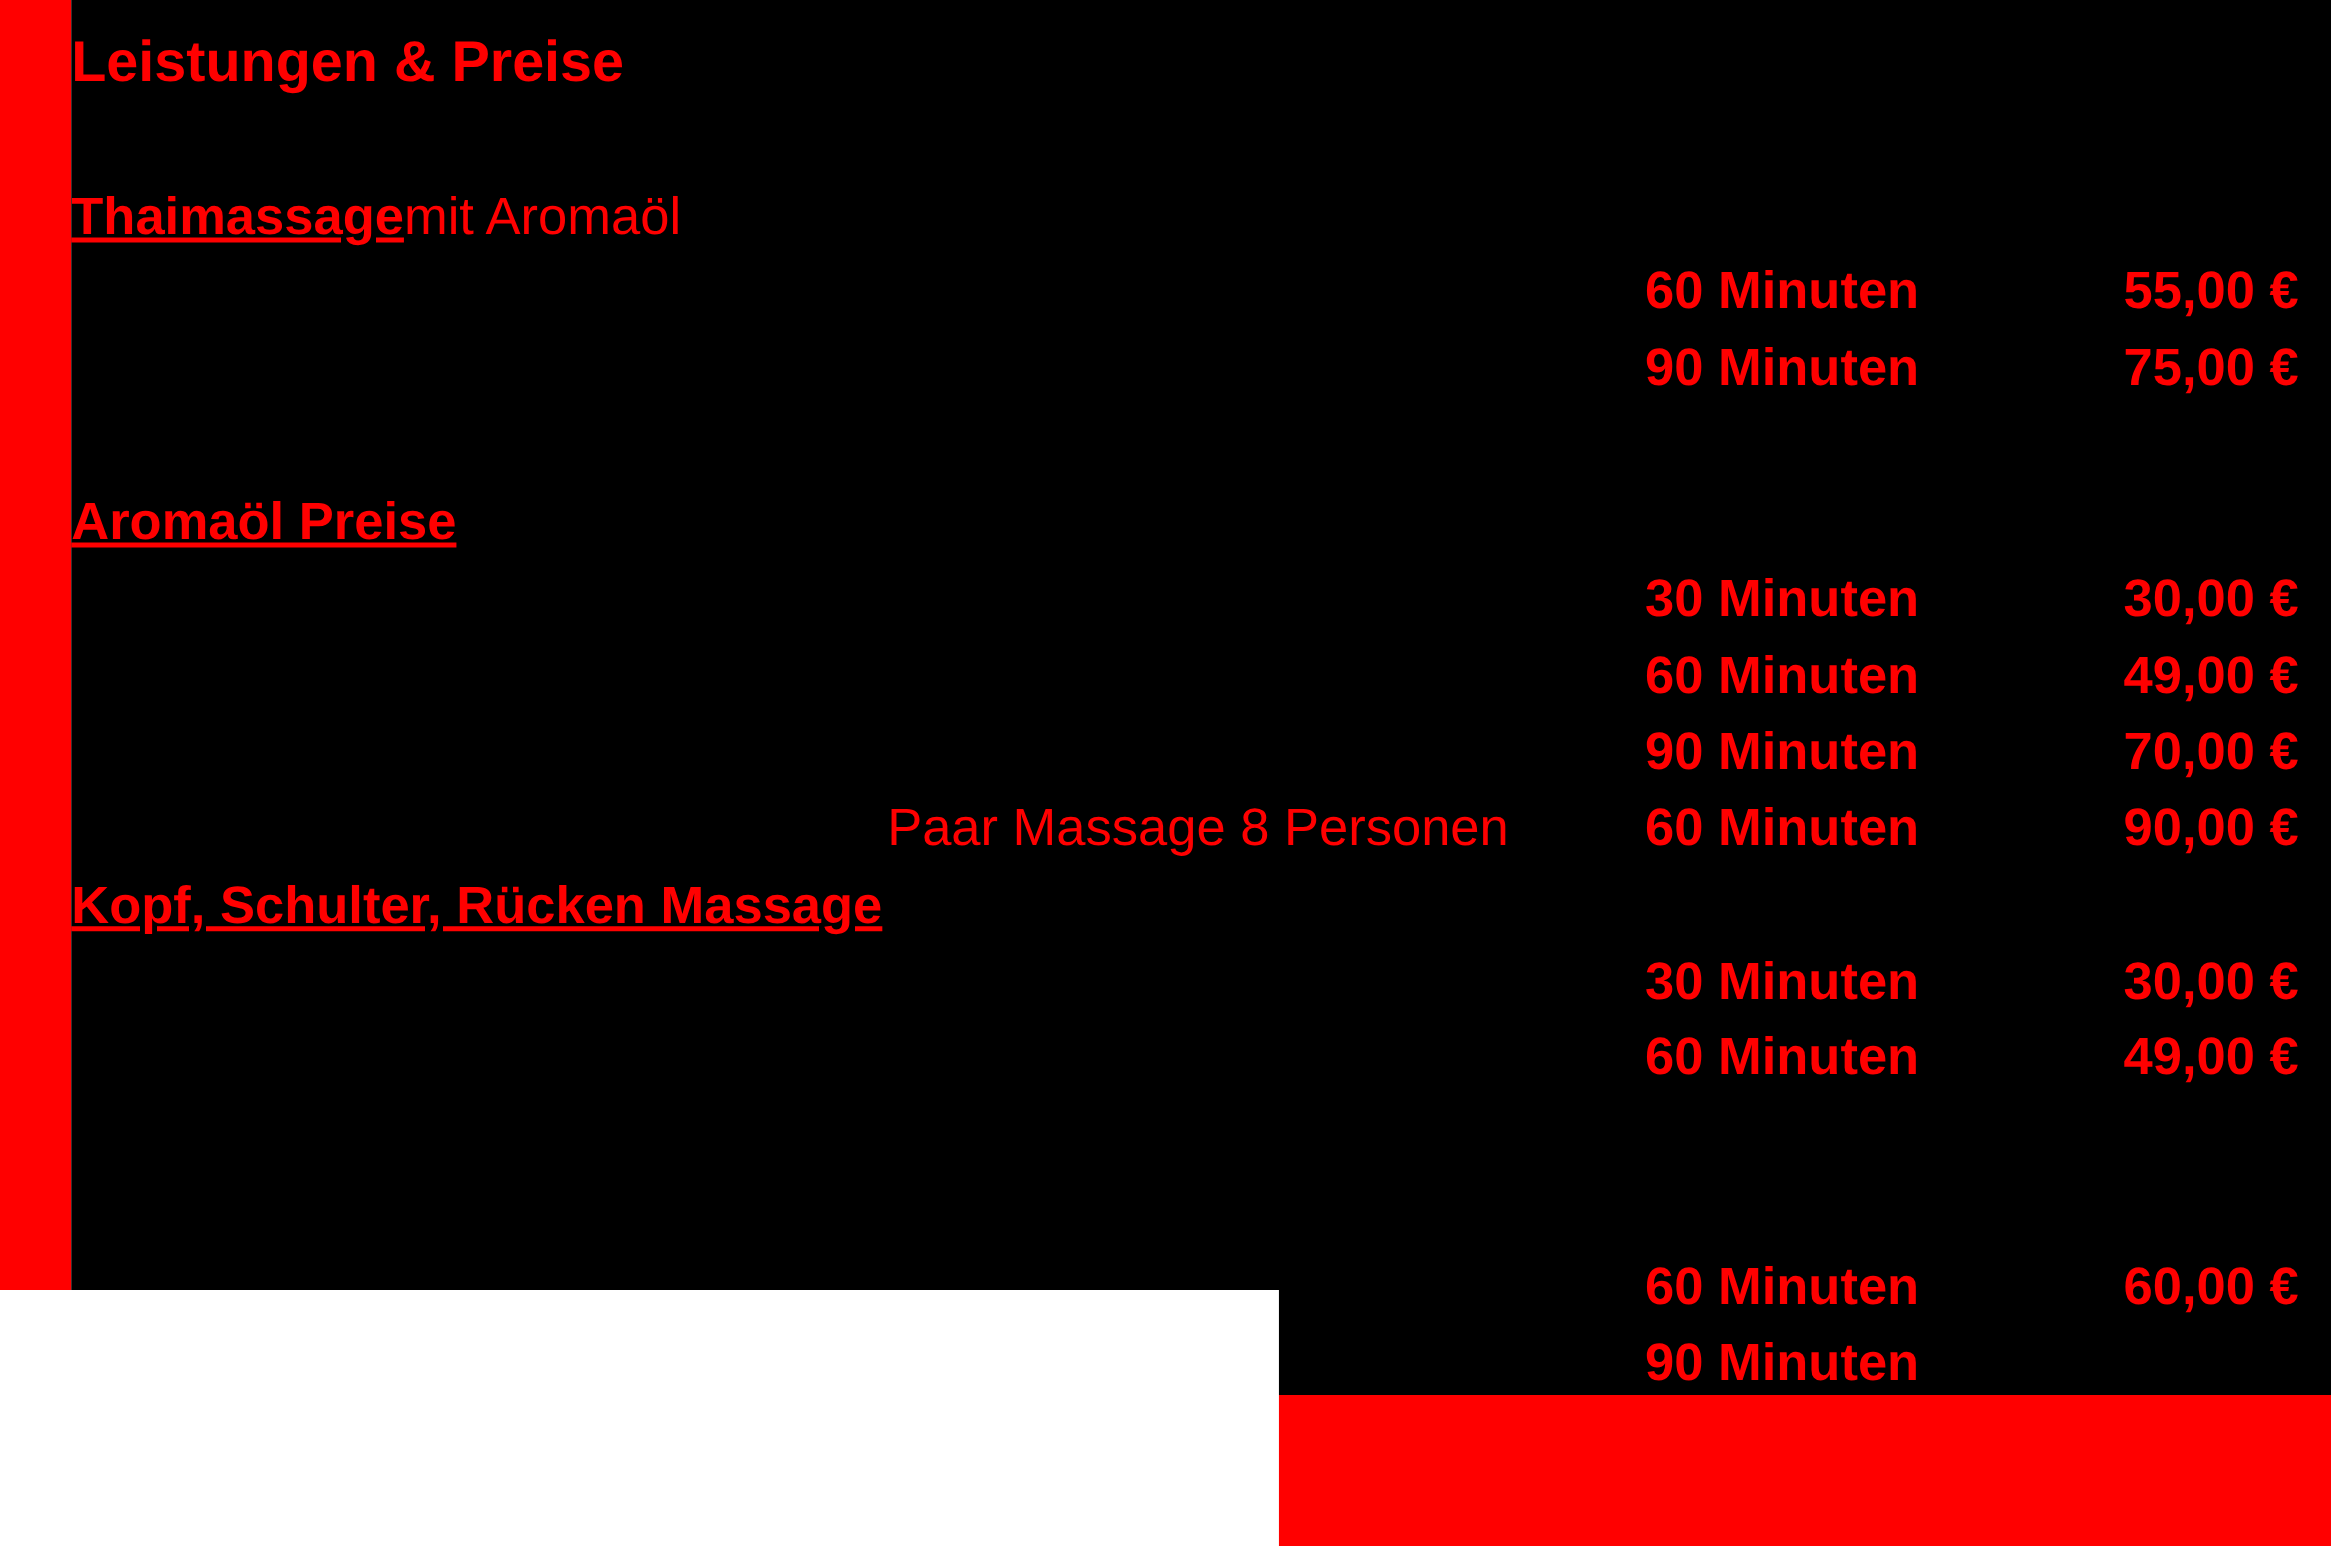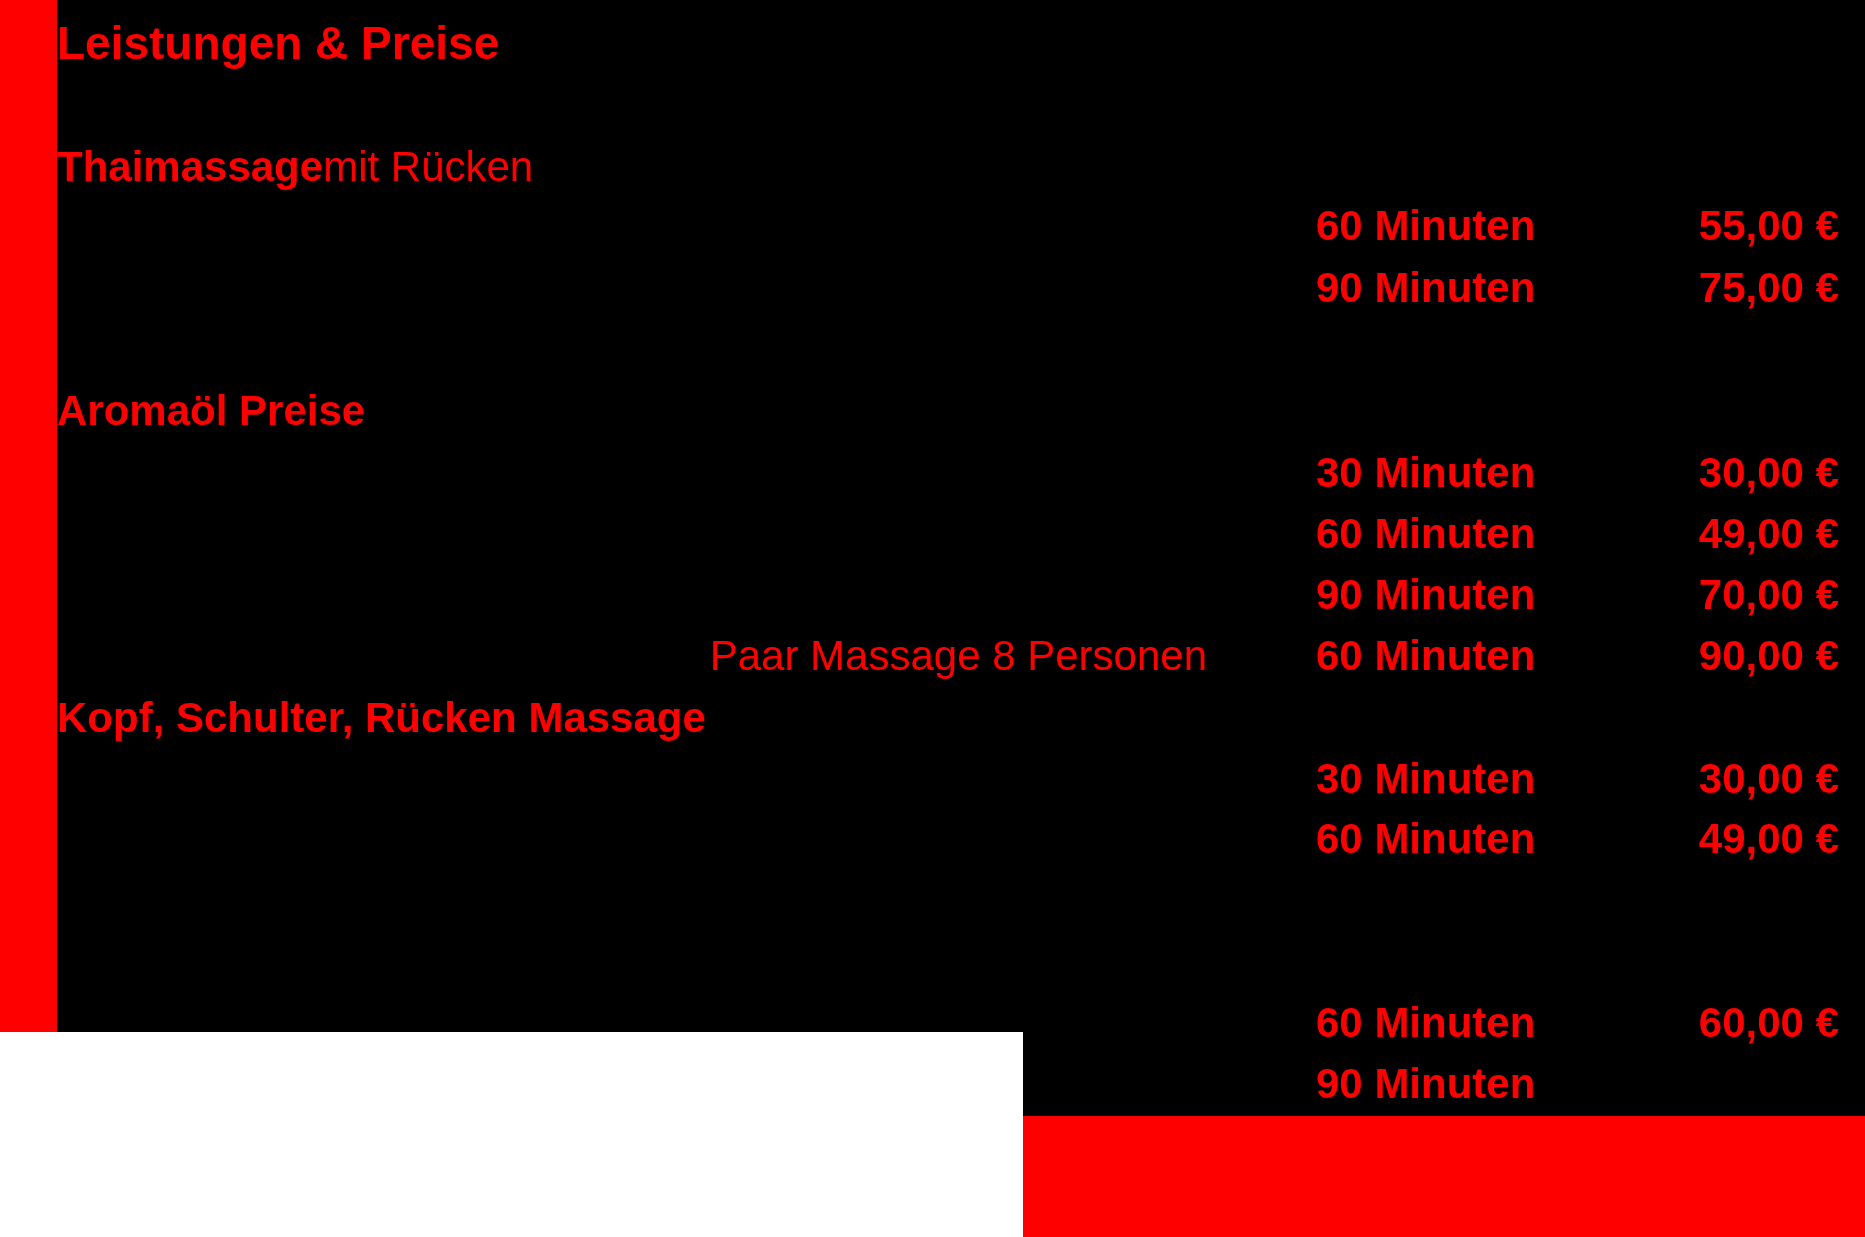--- a/index.html
+++ b/index.html
@@ -57,29 +57,29 @@
     color: var(--accent);
     font-size: 42px;
     white-space: nowrap;
   }
   .row {
     position: absolute;
     left: 57px;
     width: 1782px;
     height: 61px;
     display: flex;
-    align-items: center;
+    align-items: flex-end;
   }
   .title-row { height: 66px; }
   .page-title {
     font-size: 46px;
     font-weight: 700;
     color: var(--accent);
   }
-  .heading-bold { font-weight: 700; }
+  .heading-bold { font-weight: 700; text-decoration: underline; }
   .heading-rest { font-weight: 400; }
   .cell { display: inline-block; overflow: visible; }
   .cell.label {
     width: 1150px;
     text-align: right;
     font-weight: 400;
   }
   .cell.duration {
     margin-left: 109px;
     width: 300px;
@@ -104,21 +104,21 @@
   <div class="white-area"></div>
 
   <div class="content">
 
     <div class="row title-row" style="top:10px">
       <h1 class="page-title">Leistungen &amp; Preise</h1>
     </div>
 
     <div class="row" style="top:136px">
       <span class="heading-bold">Thaimassage</span>
-        <span class="heading-rest"> mit Rücken</span>
+        <span class="heading-rest"> mit Aromaöl</span>
     </div>
 
     <div class="row" style="top:195px">
       <span class="cell label"></span>
       <span class="cell duration">60 Minuten</span>
       <span class="cell price">55,00 €</span>
     </div>
 
     <div class="row" style="top:257px">
       <span class="cell label"></span>

